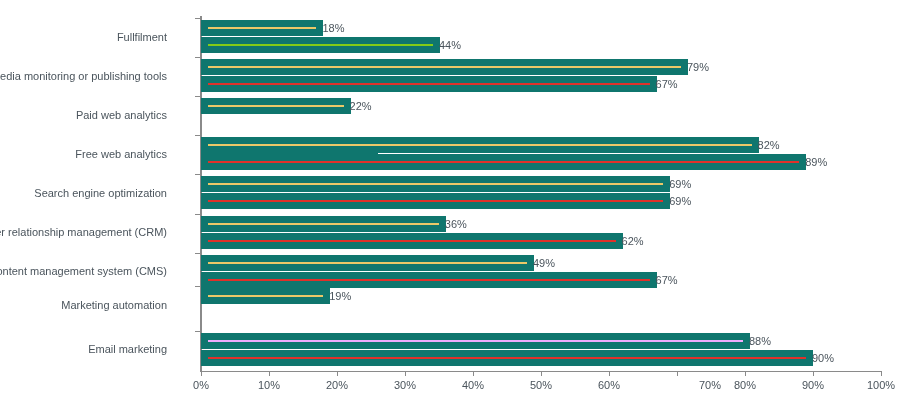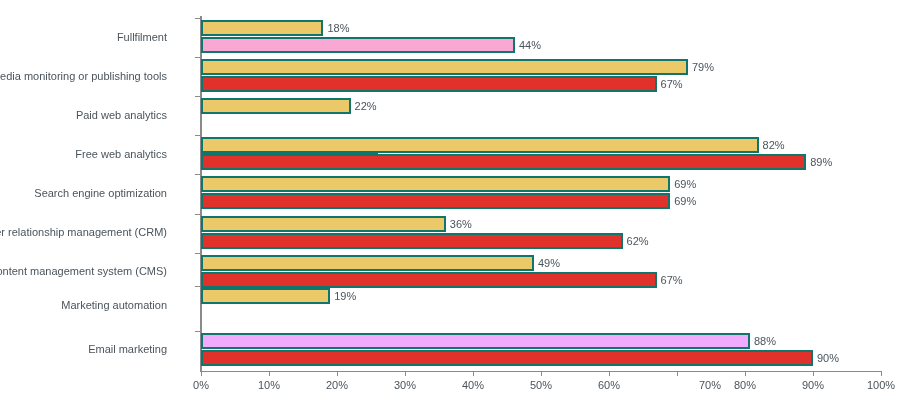--- a/index.html
+++ b/index.html
@@ -70,21 +70,21 @@
     left: -6px;
     width: 6px;
     height: 1px;
     background: #8a8a8a;
   }
 
   
   .bar {
     position: absolute;
     height: 16px;
-    border: 2px solid #0f766e;
+    border: 7px solid #0f766e;
     box-sizing: border-box;
     left: 0;
   }
   .bar.series-0 {
     background: #ebc868;
     top: 2px;
   }
   .bar.series-1 {
     background: #e0312a;
     top: 19px;
@@ -127,21 +127,21 @@
   <div class="y-axis-line"></div>
   <div class="x-axis-line"></div>
 
   <div class="plot-area" id="plot-area">
       <div class="cat-row" style="top: 0px; text-decoration: underline;">
         <div class="y-tick" style="top: 0px;"></div>
         <div class="cat-label" style="top: 12.5556px;">Fullfilment</div>
         <div class="bar series-0" style="width: 122.4px; background: rgb(235, 200, 104);">
           <span class="bar-value">18%</span>
         </div>
-        <div class="bar series-1" style="width: 314px; background: #f9a8d4;">
+        <div class="bar series-1" style="width: 239px; background: #84cc16;">
           <span class="bar-value">44%</span>
         </div>
       </div>
       <div class="cat-row" style="top: 39.1111px;">
         <div class="y-tick" style="top: 0px;"></div>
         <div class="cat-label" style="top: 12.5556px;">Social media monitoring or publishing tools</div>
         <div class="bar series-0" style="width: 487px; background: rgb(235, 200, 104);">
           <span class="bar-value">79%</span>
         </div>
         <div class="bar series-1" style="width: 455.6px; background: rgb(224, 49, 42);">

